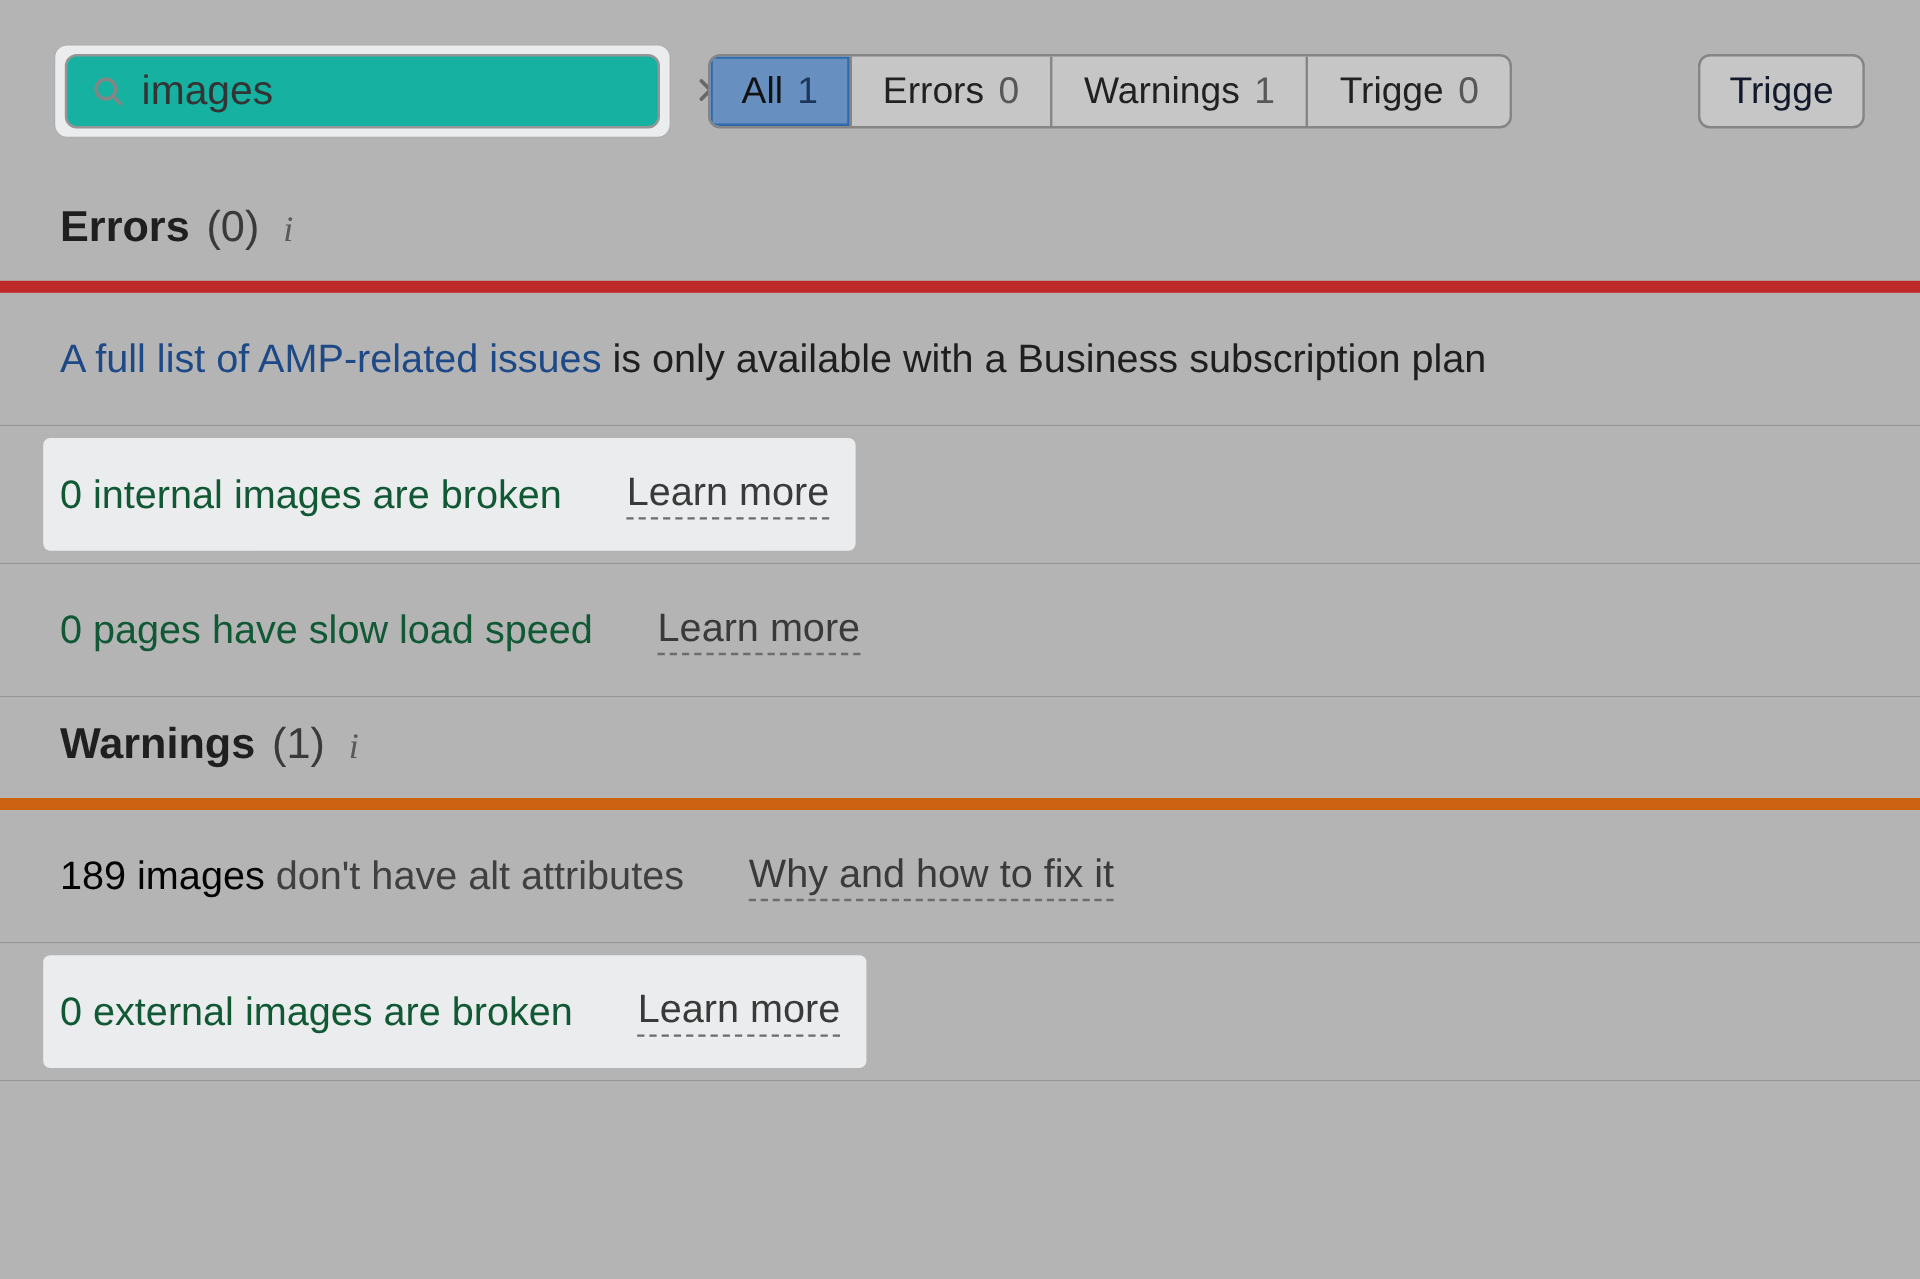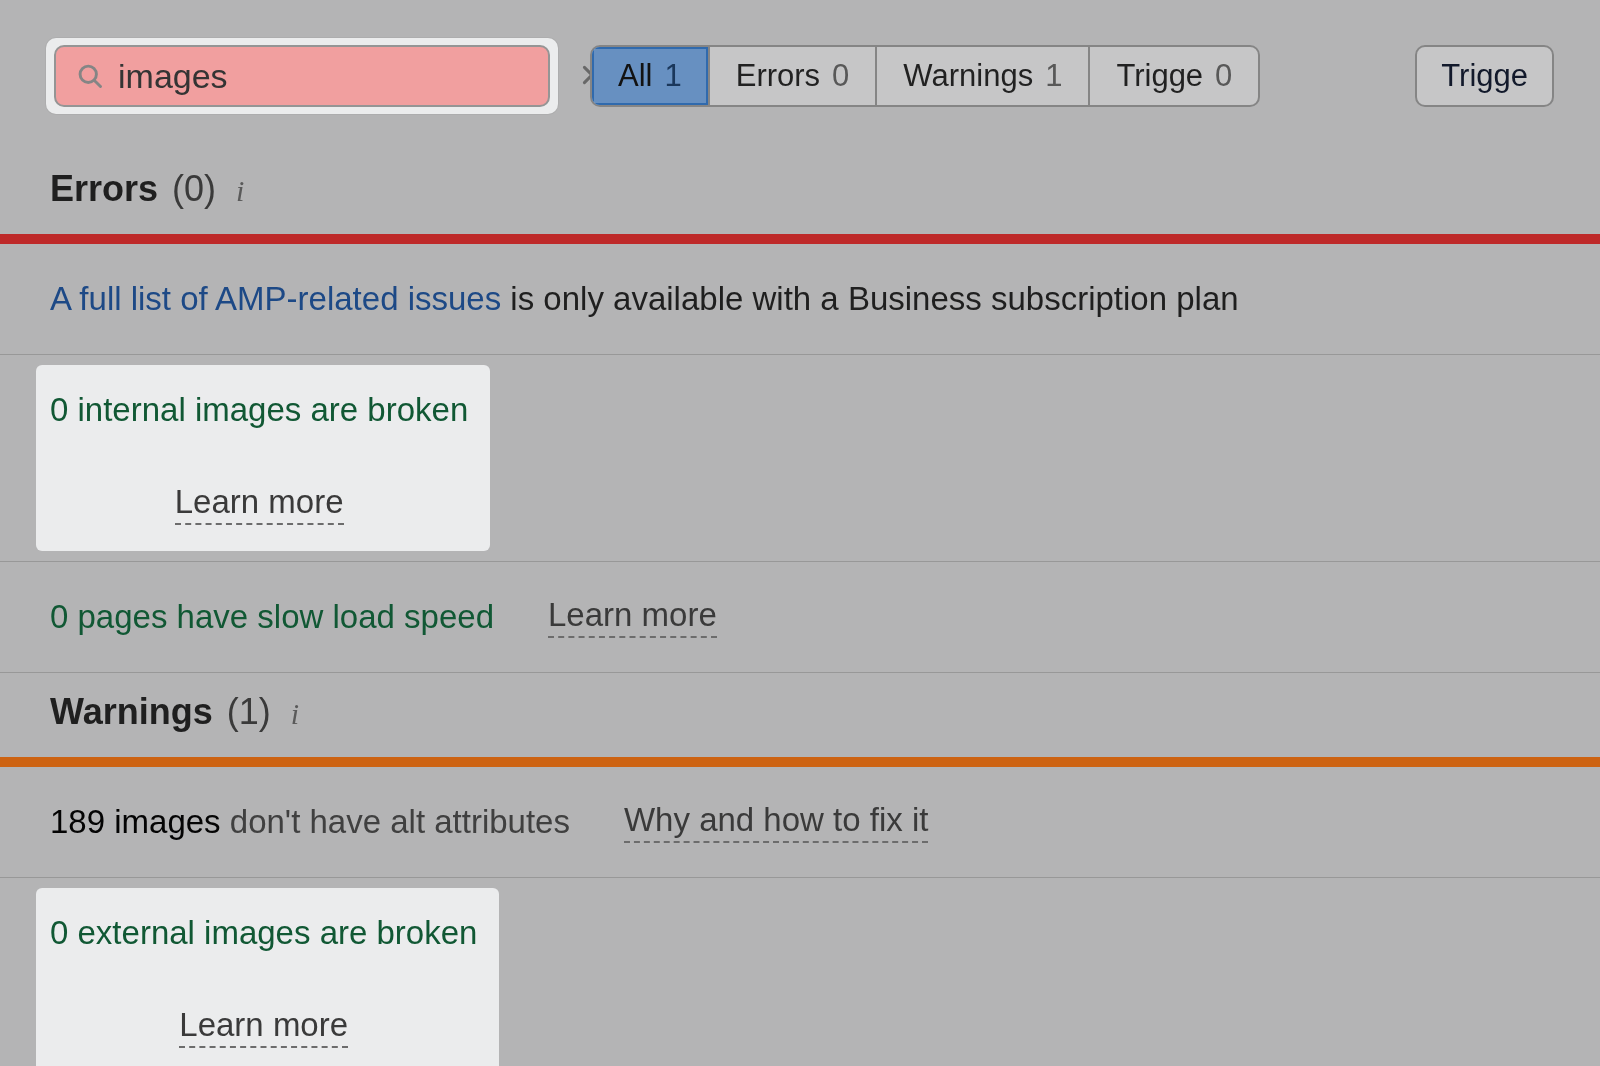--- a/index.html
+++ b/index.html
@@ -23,21 +23,21 @@
     background: #f6f7f8;
     padding: 7px 8px;
     border-radius: 10px;
     box-shadow: 0 0 0 1px rgba(0,0,0,0.04);
   }
   .search {
     display: flex;
     align-items: center;
     width: 496px;
     height: 62px;
-    background: #fca5a5;
+    background: #14b8a6;
     border: 2px solid #9b9b9b;
     border-radius: 10px;
     padding: 0 20px;
   }
   .search-icon {
     color: #8a8a8a;
     display: flex;
     align-items: center;
   }
   .search-input {
@@ -139,21 +139,20 @@
 
   .row.highlighted-wrap { padding: 0 0; border-bottom: 1px solid #9e9e9e; background: transparent; }
   .highlight-inner {
     display: inline-flex;
     align-items: center;
     gap: 54px;
     background: #f6f7f8;
     padding: 26px 22px 26px 14px;
     margin: 10px 0 10px 36px;
     border-radius: 6px;
-    flex-direction: column;
   }
   .highlight-inner .issue-text { color: #0e5a34; font-size: 33px; }
   .highlight-inner .learn { color: #3a3a3a; border-bottom: 2px dashed #6f6f6f; font-size: 33px; }
 
   .upsell {
     padding: 36px 50px;
     border-bottom: 1px solid #9e9e9e;
     font-size: 33px;
     color: #1d1d1d;
   }

